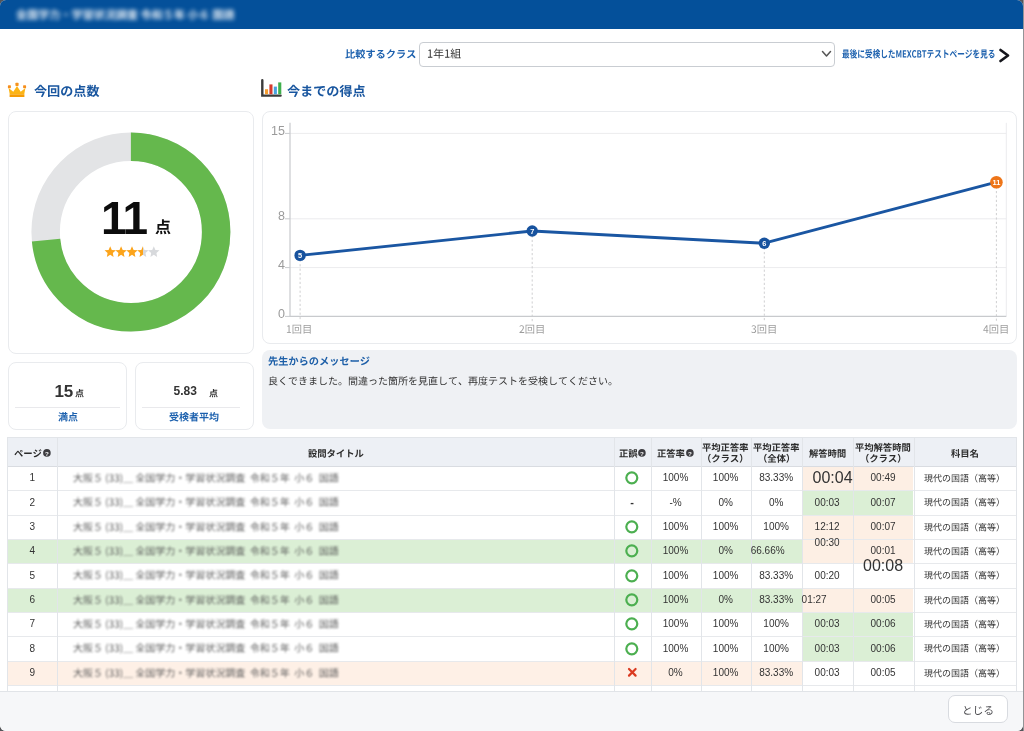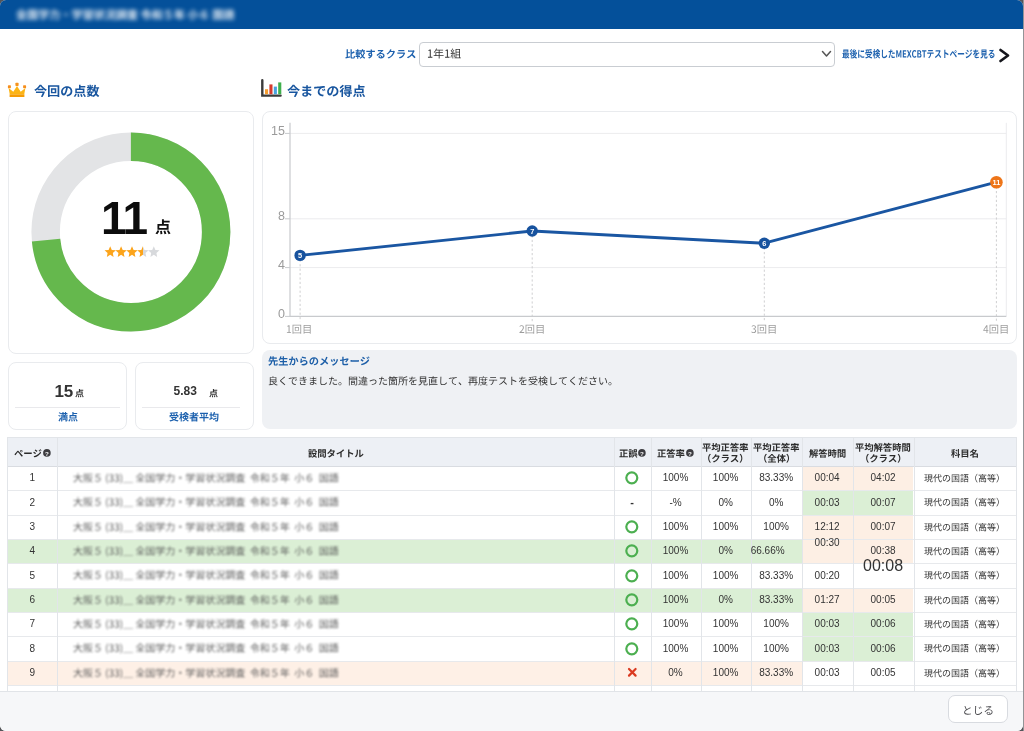--- a/index.html
+++ b/index.html
@@ -629,22 +629,22 @@
         <use href="#gR56fd" transform="translate(246.78,10.60) scale(0.01000,-0.01000)"></use>
         <use href="#gR8a9e" transform="translate(256.78,10.60) scale(0.01000,-0.01000)"></use>
       </g>
     </svg>
     <svg class="t" style="left:625.3px;top:471.2px" width="14" height="14">
       <circle cx="6.8" cy="6.8" r="5.5" fill="none" stroke="#4caf50" stroke-width="2.2"></circle>
     </svg>
     <div class="lt" style="left:650.5px;top:473.27px;width:50.1px;text-align:center;font-size:10px;line-height:10px;color:#333">100%</div>
     <div class="lt" style="left:700.6px;top:473.27px;width:50.1px;text-align:center;font-size:10px;line-height:10px;color:#333">100%</div>
     <div class="lt" style="left:750.7px;top:473.27px;width:50.9px;text-align:center;font-size:10px;line-height:10px;color:#333">83.33%</div>
-    <div class="lt" style="left:801.6px;top:473.27px;width:51.0px;text-align:center;font-size:10px;line-height:10px;color:#333">00:04</div>
-    <div class="lt" style="left:852.6px;top:473.27px;width:60.9px;text-align:center;font-size:10px;line-height:10px;color:#333">04:02</div>
+    <div class="lt" style="left:801.6px;top:473.27px;width:51.0px;text-align:right;font-size:16px;line-height:10px;color:#333">00:04</div>
+    <div class="lt" style="left:852.6px;top:473.27px;width:60.9px;text-align:center;font-size:10px;line-height:10px;color:#333">00:49</div>
     <svg class="t" style="left:923.25px;top:472.04px;" width="83.00" height="12.78">
       <g fill="#333">
         <use href="#gR73fe" transform="translate(1.00,9.54) scale(0.00900,-0.00900)"></use>
         <use href="#gR4ee3" transform="translate(10.00,9.54) scale(0.00900,-0.00900)"></use>
         <use href="#gR306e" transform="translate(19.00,9.54) scale(0.00900,-0.00900)"></use>
         <use href="#gR56fd" transform="translate(28.00,9.54) scale(0.00900,-0.00900)"></use>
         <use href="#gR8a9e" transform="translate(37.00,9.54) scale(0.00900,-0.00900)"></use>
         <use href="#gRff08" transform="translate(46.00,9.54) scale(0.00900,-0.00900)"></use>
         <use href="#gR9ad8" transform="translate(55.00,9.54) scale(0.00900,-0.00900)"></use>
         <use href="#gR7b49" transform="translate(64.00,9.54) scale(0.00900,-0.00900)"></use>
@@ -787,21 +787,21 @@
         <use href="#gR8a9e" transform="translate(256.78,10.60) scale(0.01000,-0.01000)"></use>
       </g>
     </svg>
     <svg class="t" style="left:625.3px;top:544.2px" width="14" height="14">
       <circle cx="6.8" cy="6.8" r="5.5" fill="none" stroke="#4caf50" stroke-width="2.2"></circle>
     </svg>
     <div class="lt" style="left:650.5px;top:546.32px;width:50.1px;text-align:center;font-size:10px;line-height:10px;color:#333">100%</div>
     <div class="lt" style="left:700.6px;top:546.32px;width:50.1px;text-align:center;font-size:10px;line-height:10px;color:#333">0%</div>
     <div class="lt" style="left:750.7px;top:546.32px;width:29px;text-align:center;font-size:10px;line-height:10px;color:#333">66.66%</div>
     <div class="lt" style="left:801.6px;top:538px;width:51.0px;text-align:center;font-size:10px;line-height:10px;color:#333">00:30</div>
-    <div class="lt" style="left:852.6px;top:546.32px;width:60.9px;text-align:center;font-size:10px;line-height:10px;color:#333">00:38</div>
+    <div class="lt" style="left:852.6px;top:546.32px;width:60.9px;text-align:center;font-size:10px;line-height:10px;color:#333">00:01</div>
     <svg class="t" style="left:923.25px;top:545.09px;" width="83.00" height="12.78">
       <g fill="#333">
         <use href="#gR73fe" transform="translate(1.00,9.54) scale(0.00900,-0.00900)"></use>
         <use href="#gR4ee3" transform="translate(10.00,9.54) scale(0.00900,-0.00900)"></use>
         <use href="#gR306e" transform="translate(19.00,9.54) scale(0.00900,-0.00900)"></use>
         <use href="#gR56fd" transform="translate(28.00,9.54) scale(0.00900,-0.00900)"></use>
         <use href="#gR8a9e" transform="translate(37.00,9.54) scale(0.00900,-0.00900)"></use>
         <use href="#gRff08" transform="translate(46.00,9.54) scale(0.00900,-0.00900)"></use>
         <use href="#gR9ad8" transform="translate(55.00,9.54) scale(0.00900,-0.00900)"></use>
         <use href="#gR7b49" transform="translate(64.00,9.54) scale(0.00900,-0.00900)"></use>
@@ -892,21 +892,21 @@
         <use href="#gR56fd" transform="translate(246.78,10.60) scale(0.01000,-0.01000)"></use>
         <use href="#gR8a9e" transform="translate(256.78,10.60) scale(0.01000,-0.01000)"></use>
       </g>
     </svg>
     <svg class="t" style="left:625.3px;top:592.9px" width="14" height="14">
       <circle cx="6.8" cy="6.8" r="5.5" fill="none" stroke="#4caf50" stroke-width="2.2"></circle>
     </svg>
     <div class="lt" style="left:650.5px;top:595.02px;width:50.1px;text-align:center;font-size:10px;line-height:10px;color:#333">100%</div>
     <div class="lt" style="left:700.6px;top:595.02px;width:50.1px;text-align:center;font-size:10px;line-height:10px;color:#333">0%</div>
     <div class="lt" style="left:750.7px;top:595.02px;width:50.9px;text-align:center;font-size:10px;line-height:10px;color:#333">83.33%</div>
-    <div class="lt" style="left:801.6px;top:595.02px;width:51.0px;text-align:center;font-size:10px;line-height:10px;color:#333">01:27</div>
+    <div class="lt" style="left:801.6px;top:595.02px;width:51.0px;text-align:left;font-size:10px;line-height:10px;color:#333">01:27</div>
     <div class="lt" style="left:852.6px;top:595.02px;width:60.9px;text-align:center;font-size:10px;line-height:10px;color:#333">00:05</div>
     <svg class="t" style="left:923.25px;top:593.79px;" width="83.00" height="12.78">
       <g fill="#333">
         <use href="#gR73fe" transform="translate(1.00,9.54) scale(0.00900,-0.00900)"></use>
         <use href="#gR4ee3" transform="translate(10.00,9.54) scale(0.00900,-0.00900)"></use>
         <use href="#gR306e" transform="translate(19.00,9.54) scale(0.00900,-0.00900)"></use>
         <use href="#gR56fd" transform="translate(28.00,9.54) scale(0.00900,-0.00900)"></use>
         <use href="#gR8a9e" transform="translate(37.00,9.54) scale(0.00900,-0.00900)"></use>
         <use href="#gRff08" transform="translate(46.00,9.54) scale(0.00900,-0.00900)"></use>
         <use href="#gR9ad8" transform="translate(55.00,9.54) scale(0.00900,-0.00900)"></use>

